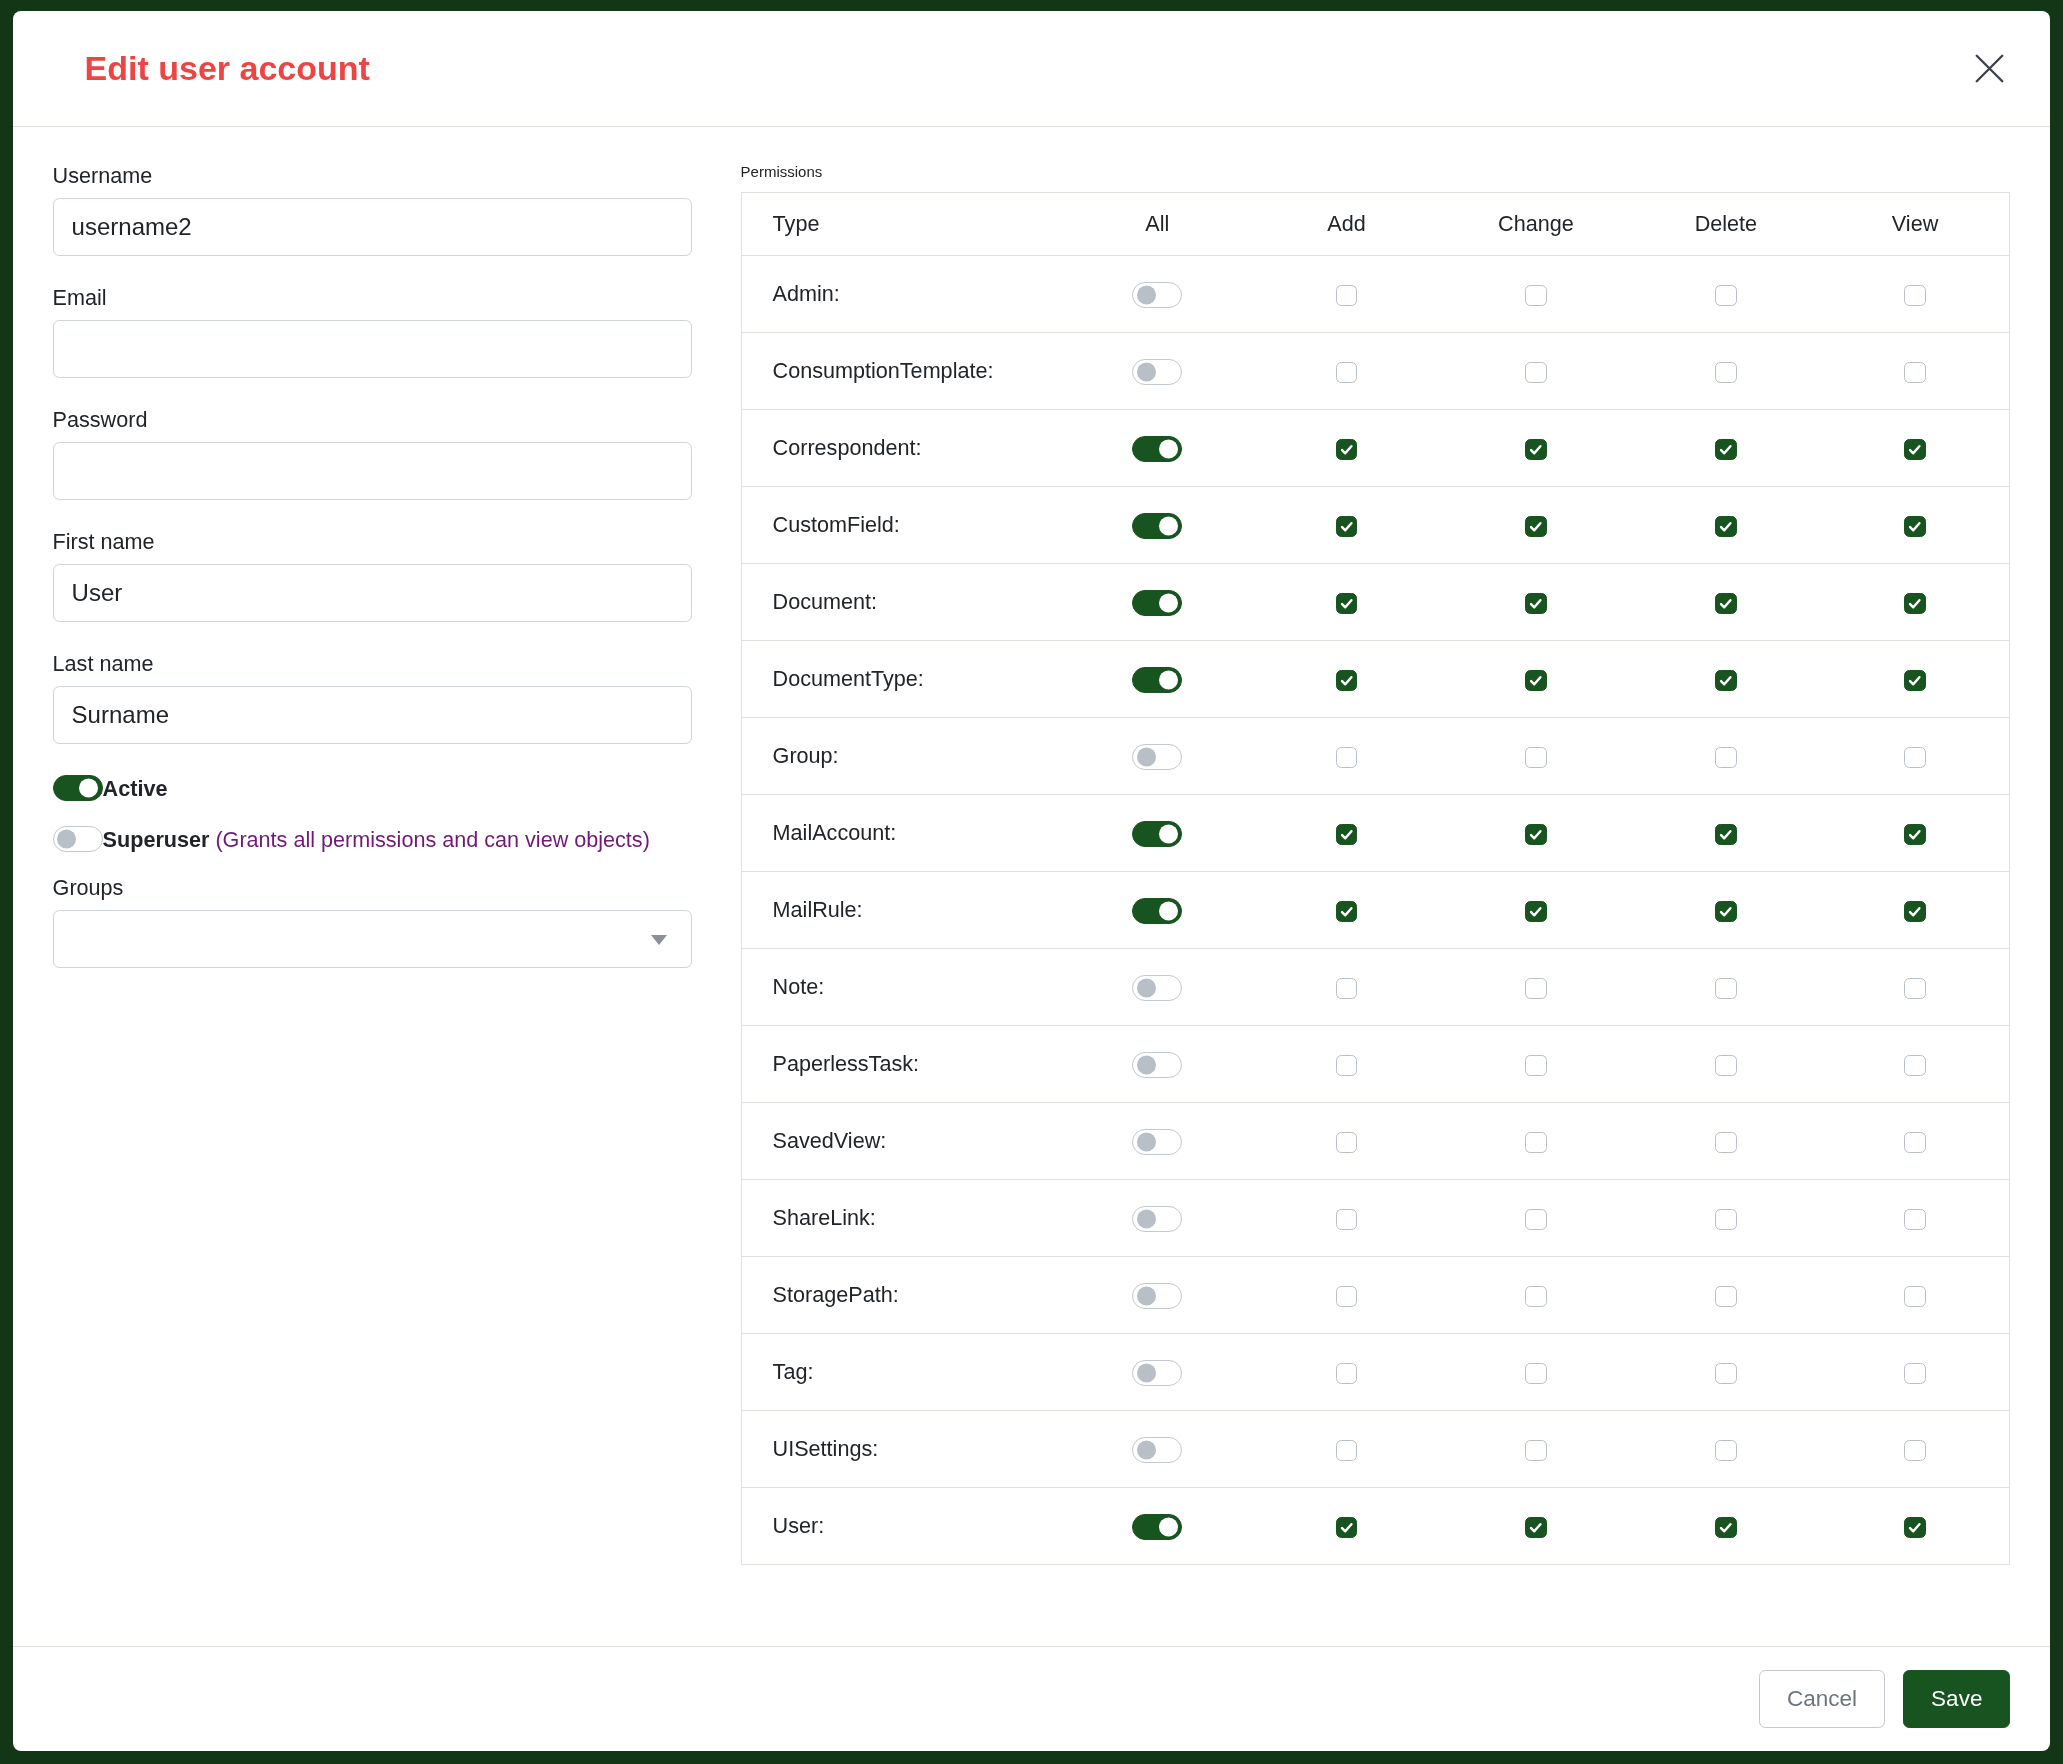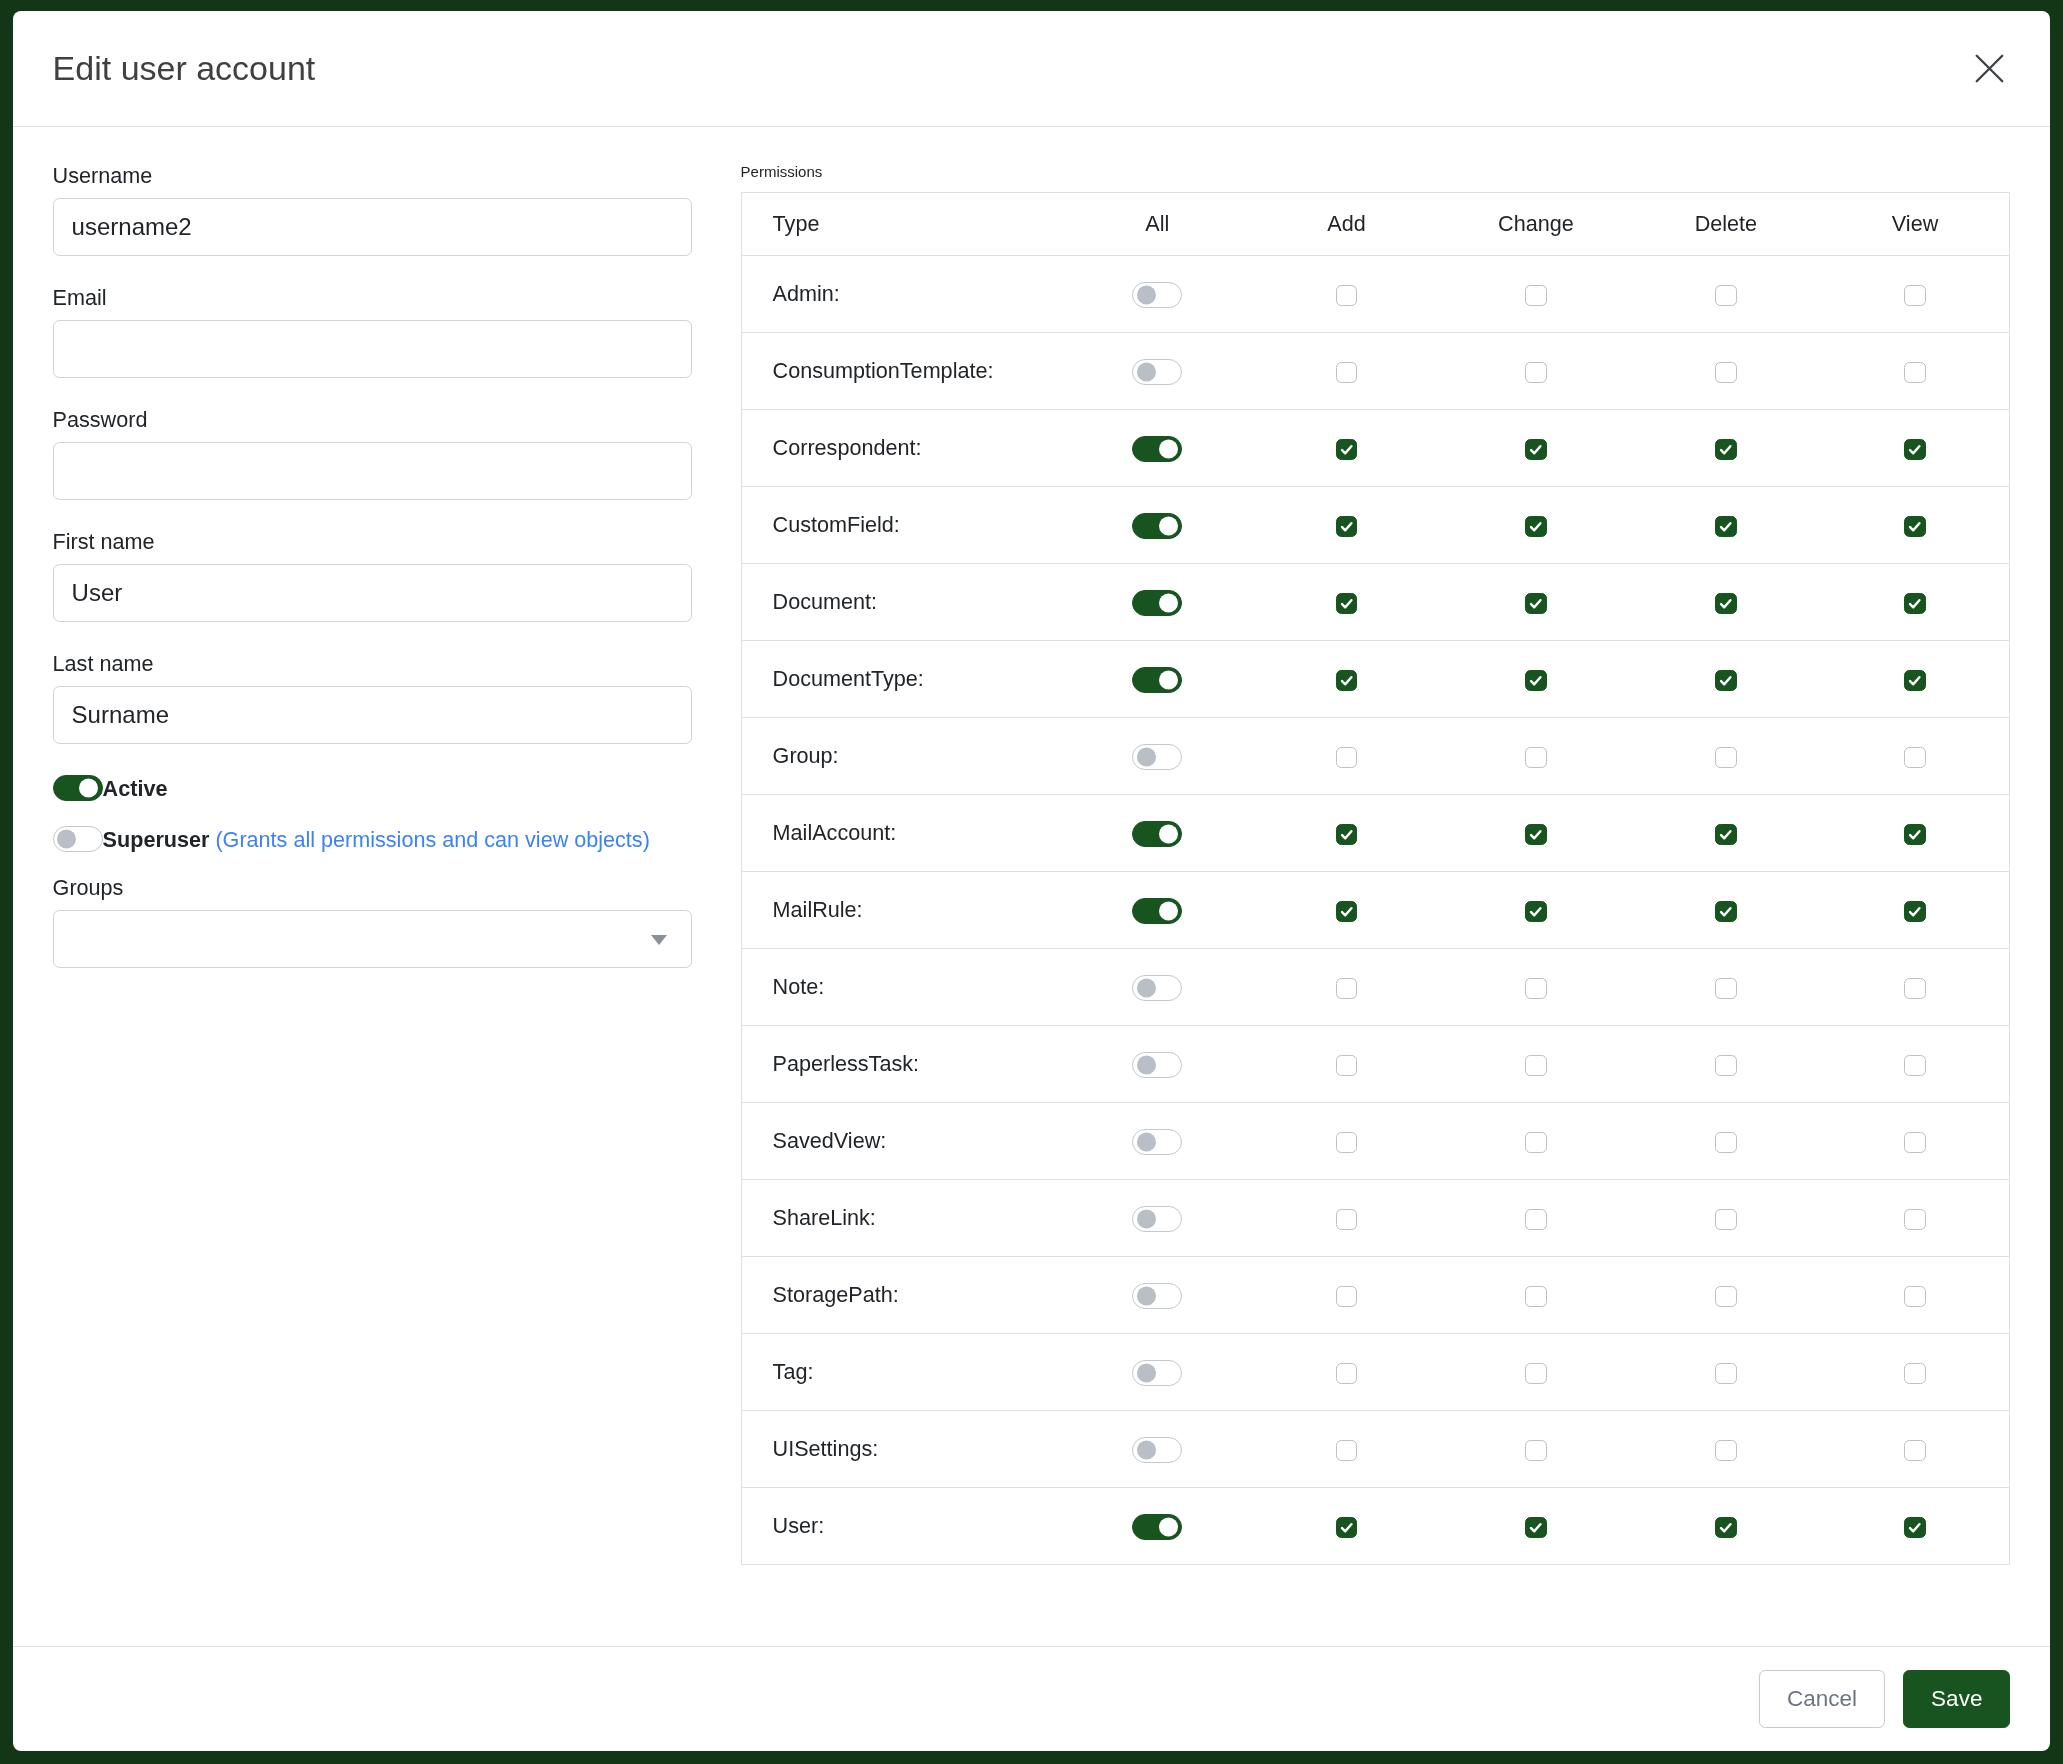--- a/index.html
+++ b/index.html
@@ -13,21 +13,21 @@
   }
   .modal {
     position:absolute; left:12.6px; top:10.8px; right:12.6px; bottom:12.6px;
     background:#fff; border-radius:8px;
     display:flex; flex-direction:column; overflow:hidden;
   }
   .modal-header {
     display:flex; align-items:center; justify-content:space-between;
     padding:36px 40px; border-bottom:0.9px solid #dee2e6; flex:0 0 auto;
   }
-  .modal-title { font-size:34px; font-weight:400; line-height:43px; color:#404040; }
+  .modal-title { font-size:34px; font-weight:700; line-height:43px; color:#ef4444;margin-left:32px; }
   .close-btn { background:none; border:none; cursor:pointer; padding:5.4px; line-height:0; }
   .modal-body { flex:1 1 auto; display:flex; padding:36px 40px; gap:49px; overflow:hidden; }
   .col-left { width:639px; flex:0 0 auto; }
   .col-right { flex:1 1 auto; }
 
   .field { margin-bottom:29px; }
   .field-label { display:block; font-size:21.6px; margin-bottom:9px; color:#212529; }
   .text-input {
     width:100%; height:58px; border:0.9px solid #ced4da; border-radius:6.3px;
     padding:0 18px; font-size:24px; font-family:inherit; color:#212529; background:#fff;
@@ -48,21 +48,21 @@
     position:absolute; left:3.6px; top:50%; transform:translateY(-50%);
     width:19px; height:19px; border-radius:50%; background:#b8bfc6;
   }
   .switch.on { background:var(--accent,#17541f); border-color:var(--accent,#17541f); }
   .switch.on .knob { left:auto; right:3.6px; background:#fff; }
 
   .toggle-row { display:flex; align-items:flex-start; font-size:21.6px; margin-bottom:20px; }
   .toggle-row.first { margin-top:5.4px; }
   .toggle-row .switch { margin-top:1.8px; }
   .tr-label { font-weight:600; color:#212529; }
-  .su-hint { color:#3b82f6; font-weight:400;margin-top:44px; }
+  .su-hint { color:#701a75; font-weight:400;margin-top:44px; }
   .toggle-text { line-height:1.45; max-width:567px; }
   .groups-field { margin-top:12.6px; }
 
   .perm-title { display:block; font-size:15px; margin-bottom:12.6px; }
   .perm-table { width:100%; border-collapse:collapse; border:0.9px solid #dee2e6; }
   .perm-table th {
     height:63px; font-size:21.6px; font-weight:400; text-align:center; color:#212529;
     border-bottom:0.9px solid #dee2e6;
   }
   .perm-table th.type-head { text-align:left; padding-left:31px; width:324px; }

